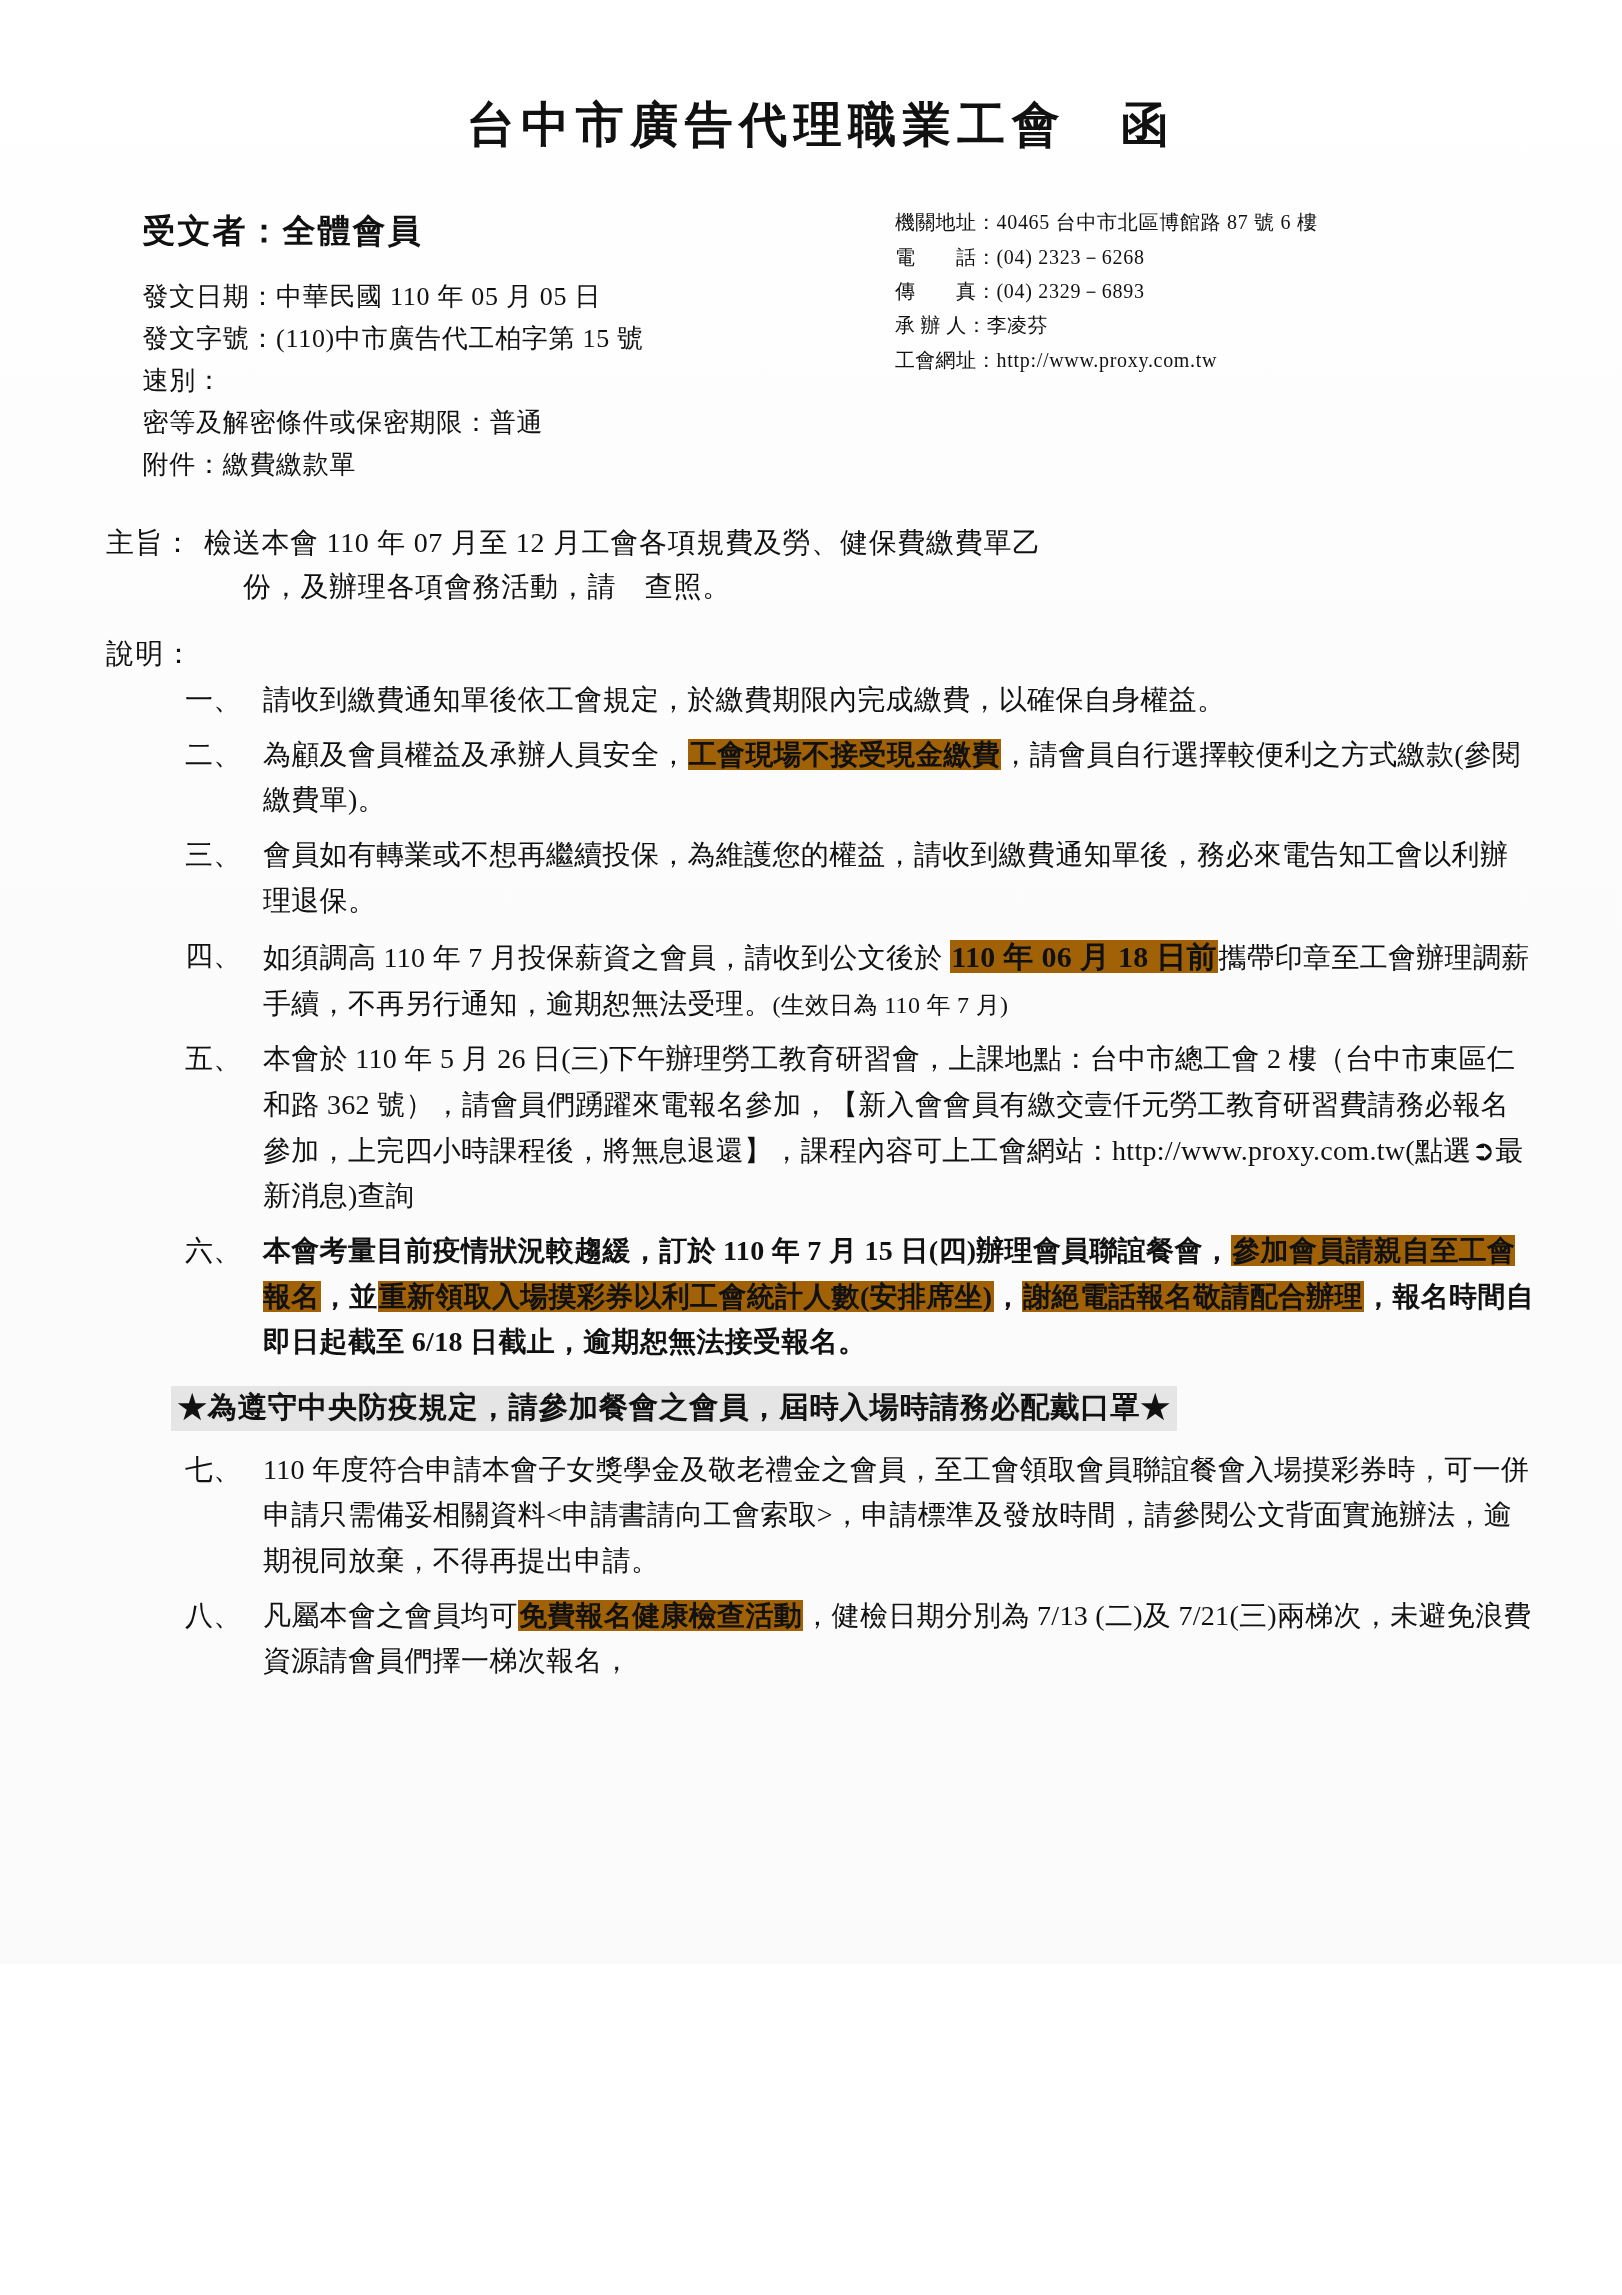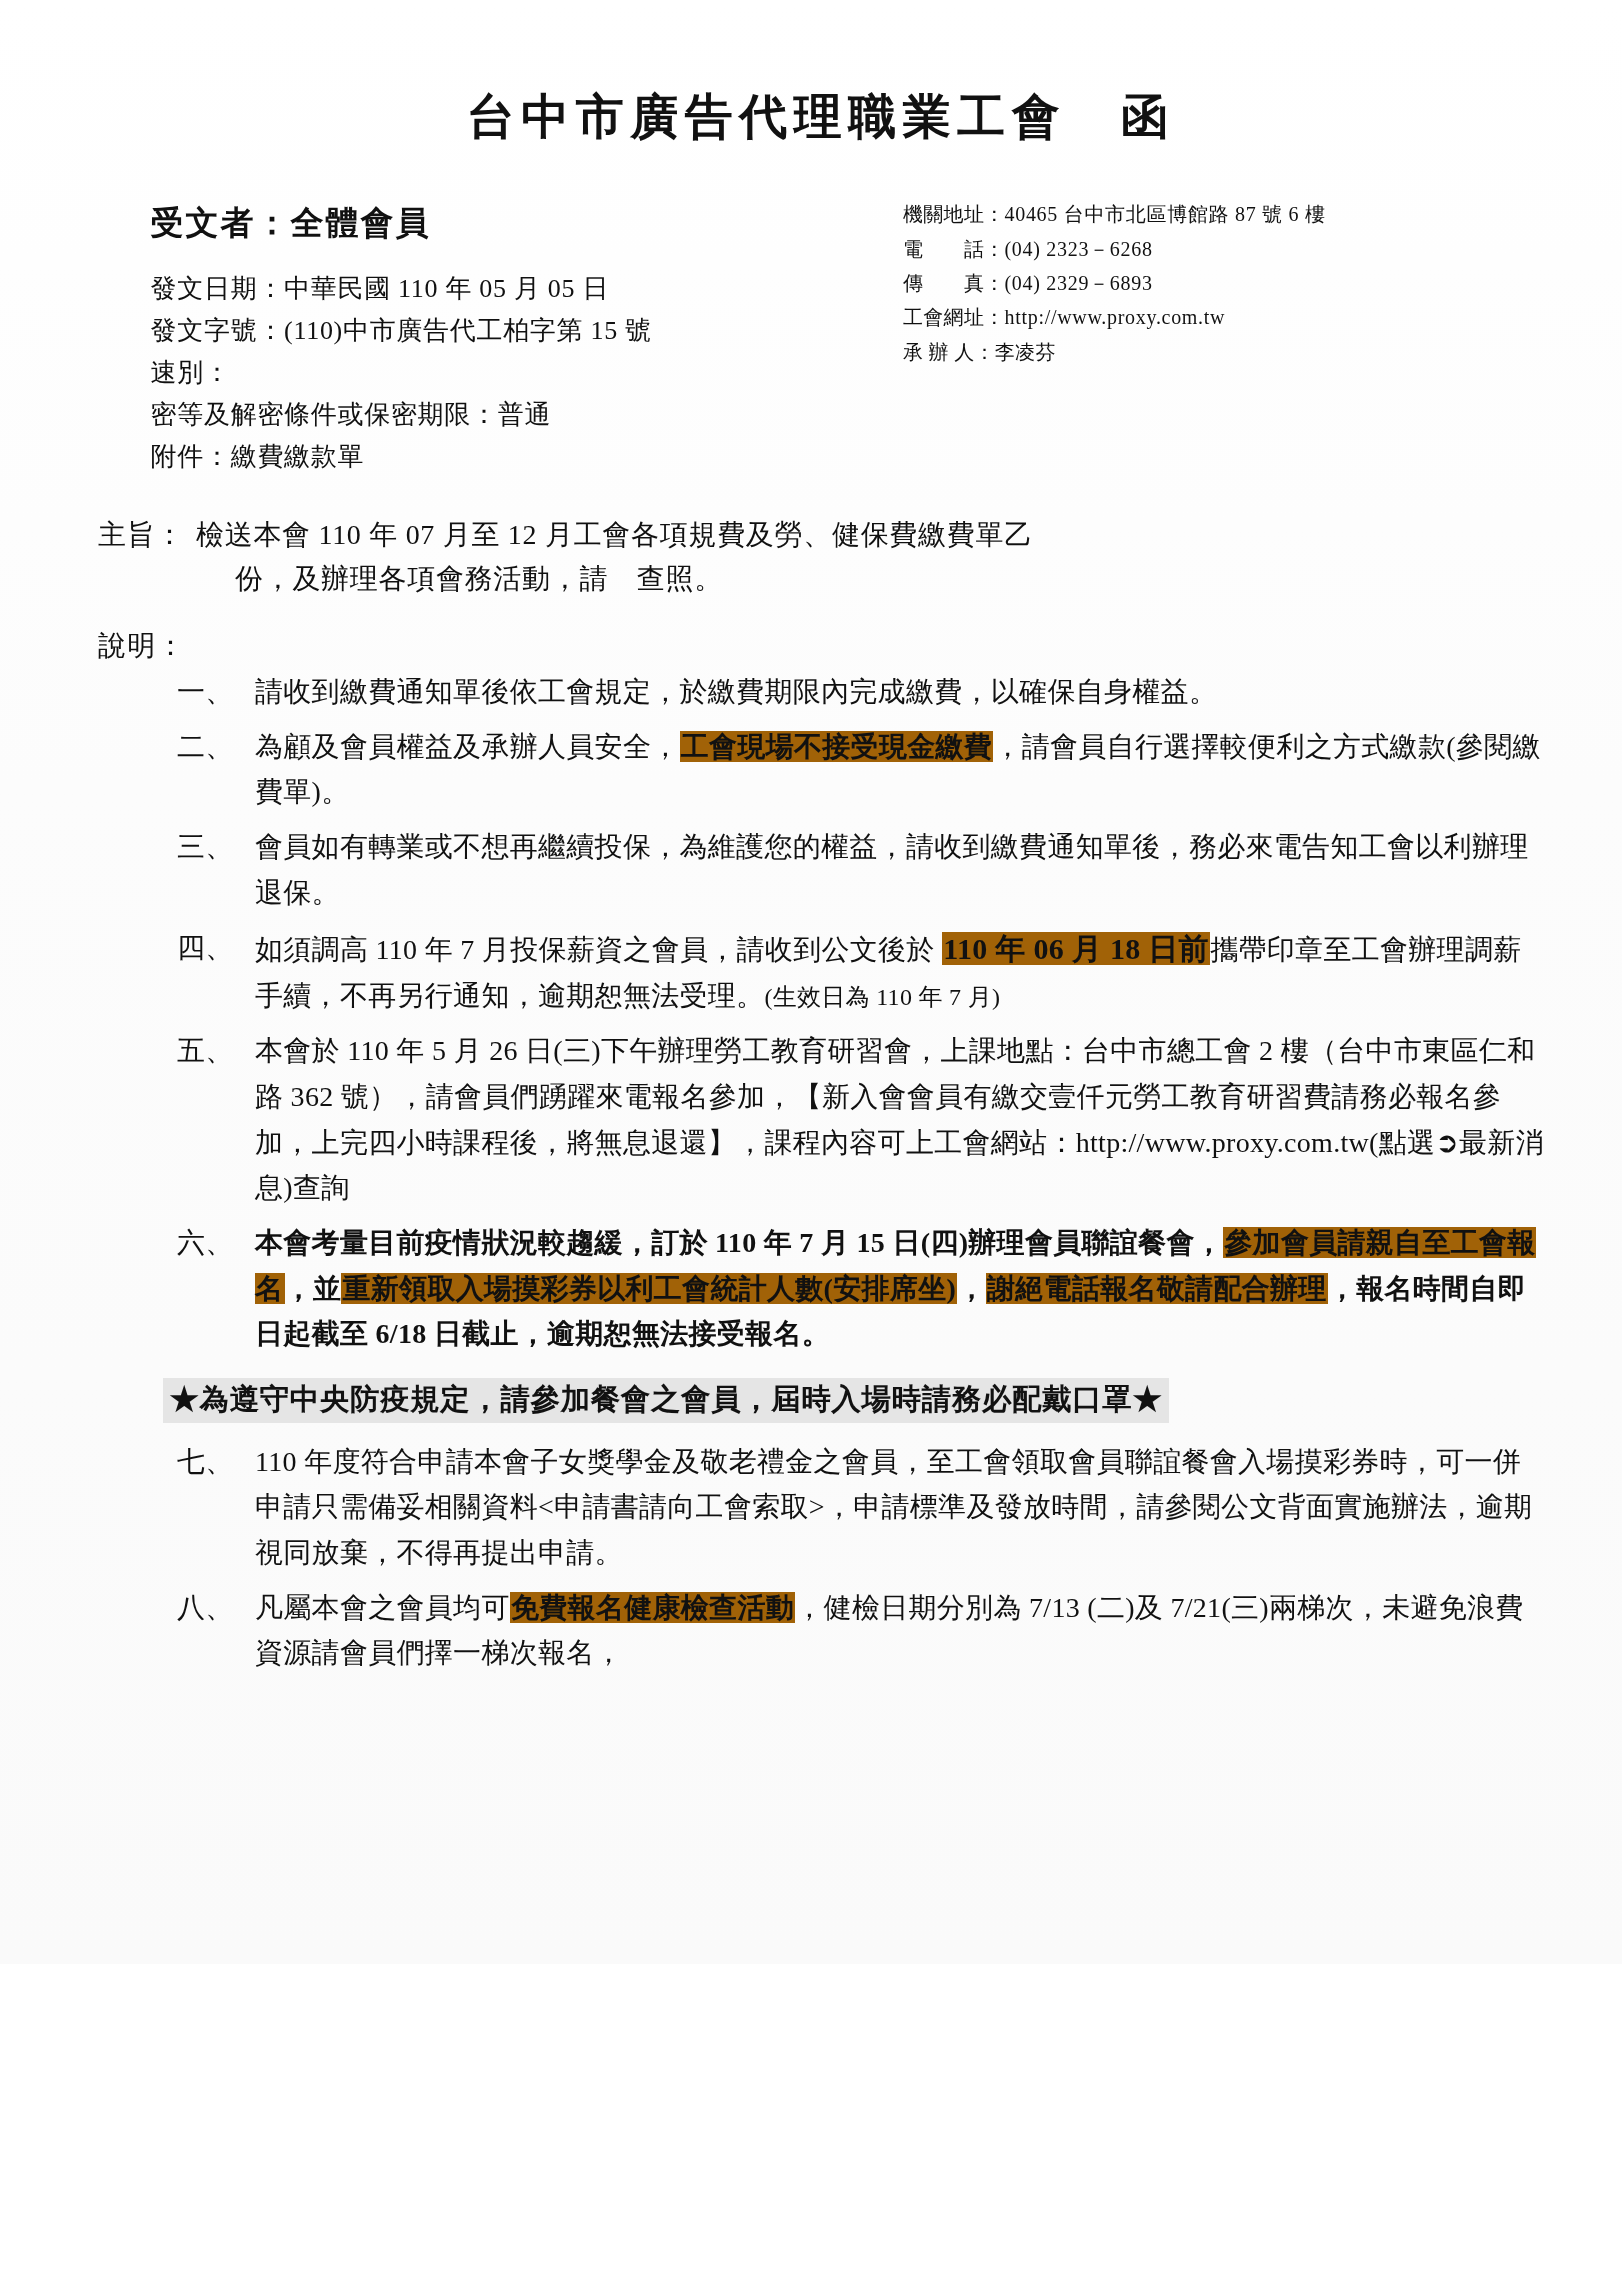--- a/index.html
+++ b/index.html
@@ -13,21 +13,21 @@
     font-family: "Liberation Serif", "DejaVu Serif", serif;
     color: #111111;
     position: relative;
     overflow: hidden;
   }
   .page {
     position: relative;
     width: 1623px;
     height: 1964px;
     box-sizing: border-box;
-    padding: 0;
+    padding: 8px;
     background: #fdfdfd;
   }
   
   .page::before{
     content:"";
     position:absolute;
     inset:0;
     background: linear-gradient(180deg,#ffffff 0%,#fcfcfc 40%,#fafafa 100%);
     pointer-events:none;
   }
@@ -178,24 +178,24 @@
         <div class="hr-line">
           <span class="hr-label">機關地址：</span><span class="mono">40465 台中市北區博館路 87 號 6 樓</span>
         </div>
         <div class="hr-line">
           <span class="hr-label">電　　話：</span><span class="mono">(04) 2323－6268</span>
         </div>
         <div class="hr-line">
           <span class="hr-label">傳　　真：</span><span class="mono">(04) 2329－6893</span>
         </div>
         <div class="hr-line">
+          <span class="hr-label">承 辦 人：</span><span>李凌芬</span>
+        </div>
+        <div class="hr-line">
           <span class="hr-label">工會網址：</span><span class="mono">http://www.proxy.com.tw</span>
-        </div>
-        <div class="hr-line">
-          <span class="hr-label">承 辦 人：</span><span>李凌芬</span>
         </div>
       </div>
     </div>
 
     <div class="subject-block">
       <span class="subject-label">主旨：</span>
       <div class="subject-text">
         <div>檢送本會 110 年 07 月至 12 月工會各項規費及勞、健保費繳費單乙</div>
         <div class="l2">份，及辦理各項會務活動，請　查照。</div>
       </div>

